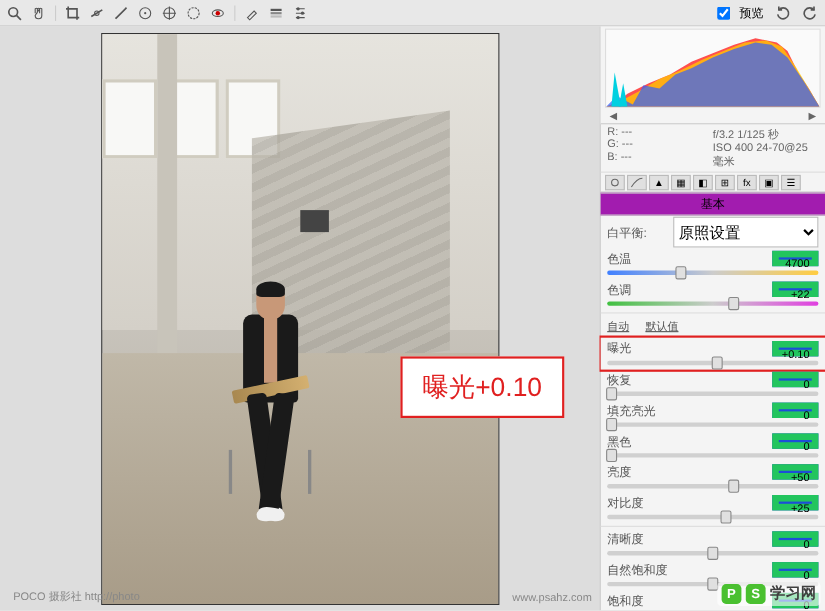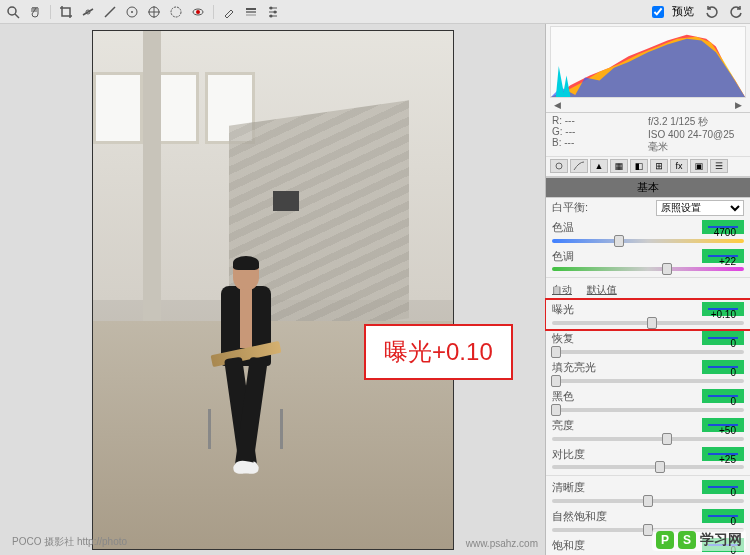--- a/index.html
+++ b/index.html
@@ -40,25 +40,25 @@
 .side-panel { width: 205px; background: #f4f4f4; border-left: 1px solid #bbb; display: flex; flex-direction: column; font-size: 11px; }
 .histogram-box { height: 90px; position: relative; background: #f4f4f4; border-bottom: 1px solid #ccc; padding: 2px 4px; }
 .histogram { width: 100%; height: 72px; position: relative; background: #fafafa; border: 1px solid #ddd; }
 .hist-svg { width: 100%; height: 100%; }
 .hist-nav { display: flex; justify-content: space-between; padding: 0 4px; margin-top: 2px; }
 .hist-nav span { font-size: 9px; color: #666; cursor: pointer; }
 .info-row { padding: 2px 6px; border-bottom: 1px solid #ddd; display: flex; font-size: 10px; color: #666; }
 .info-col { flex: 1; }
 .mode-tabs { height: 20px; display: flex; align-items: center; border-bottom: 1px solid #ccc; padding: 0 4px; gap: 2px; }
 .mode-tab { width: 18px; height: 14px; background: #e0e0e0; border: 1px solid #bbb; font-size: 9px; display: flex; align-items: center; justify-content: center; }
-.panel-section-title { text-align: center; padding: 2px 0; border-top: 1px solid #ccc; border-bottom: 1px solid #ccc; background: #737373; font-size: 11px; }
-.control-row { display: flex; padding: 2px 6px; gap: 4px; min-height: 18px; }
+.panel-section-title { text-align: center; padding: 2px 0; border-top: 1px solid #ccc; border-bottom: 1px solid #ccc; background: #a21caf; font-size: 11px; }
+.control-row { display: flex; align-items: center; padding: 2px 6px; gap: 4px; min-height: 18px; }
 .control-row .label { width: 56px; color: #555; }
 .control-row .value-box { width: 42px; height: 14px; border: 6px solid #22c55e; background: #1d4ed8; font-size: 10px; text-align: right; padding: 0 2px; line-height: 14px; margin-left: auto; }
-.control-row select { flex: 1; height: 16px; font-size: 10px; border: 1px solid #bbb; background: #fff; margin-left: 44px; }
+.control-row select { flex: 1; height: 28px; font-size: 14px; border: 1px solid #bbb; background: #fff; }
 .slider-row { padding: 0 6px 4px; }
 .slider-track { height: 4px; background: #d0d0d0; position: relative; border-radius: 2px; margin-top: 2px; }
 .slider-thumb { position: absolute; top: -4px; width: 10px; height: 12px; background: #e0e0e0; border: 1px solid #888; border-radius: 2px; transform: translateX(-50%); }
 .temp-track { background: linear-gradient(90deg, #4080ff, #ccc, #ffcc40); }
 .tint-track { background: linear-gradient(90deg, #40c040, #ccc, #e040e0); }
 .auto-default { text-align: left; padding: 3px 0; font-size: 10px; }
 .auto-default span { text-decoration: underline; color: #555; cursor: pointer; margin: 0 6px; }
 .divider { height: 1px; background: #ddd; margin: 2px 0; }
 .highlight-box { outline: 2px solid #e02020; outline-offset: 0; }
 .green-logo { position: absolute; right: 4px; bottom: 4px; z-index: 20; display: flex; align-items: center; gap: 4px; background: rgba(255,255,255,0.6); padding: 2px 4px; border-radius: 4px; }

